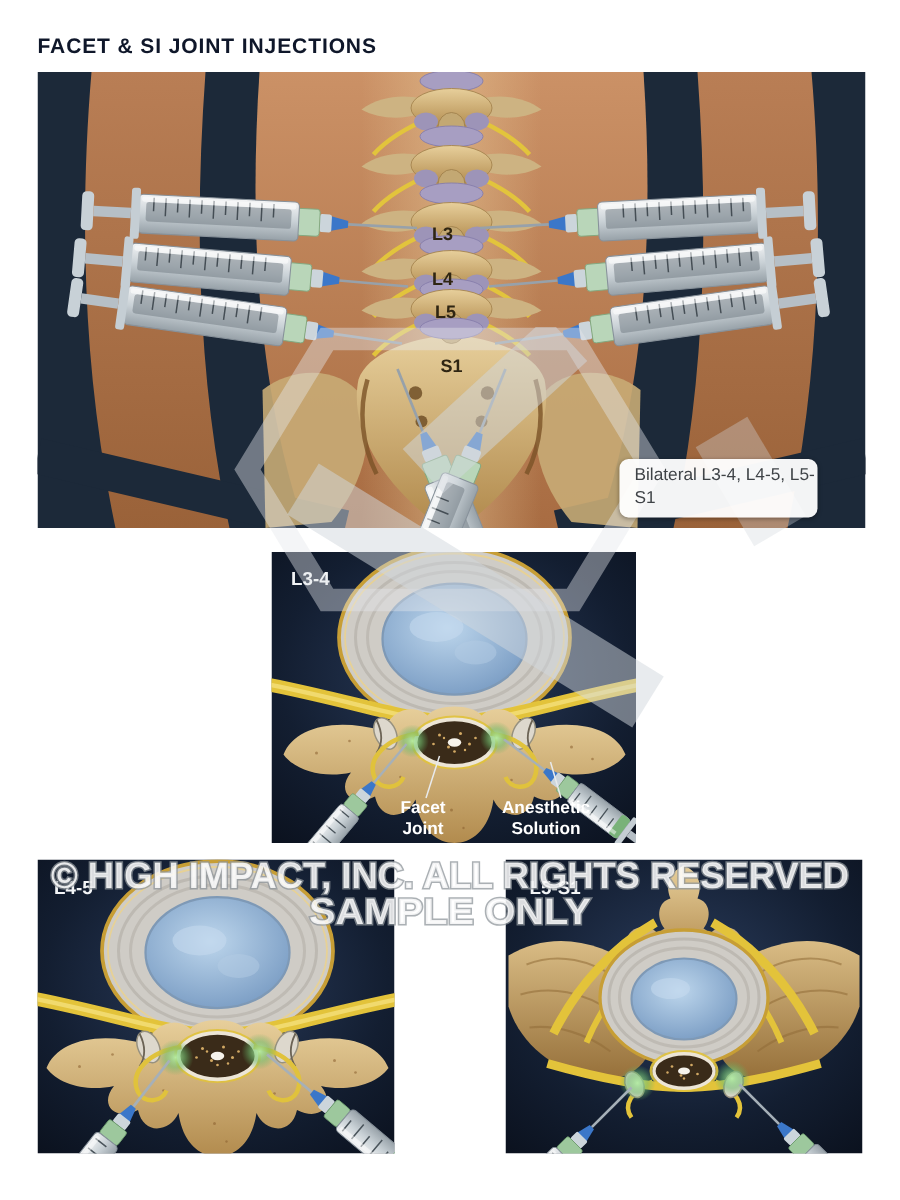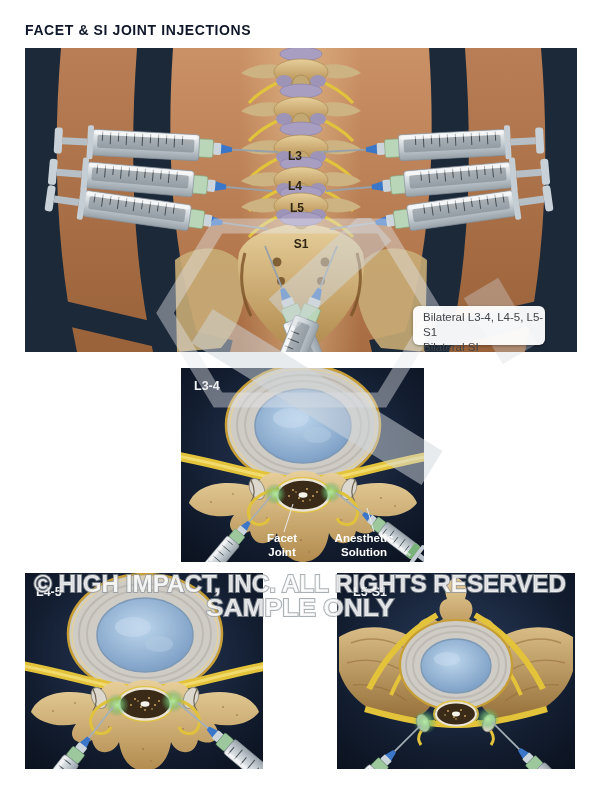--- a/index.html
+++ b/index.html
@@ -221,21 +221,20 @@
   </g>
 
   <g>
     <use href="#syrM" transform="translate(240,198) rotate(-112)"></use>
     <use href="#syrM" transform="translate(312,198) rotate(-68)"></use>
   </g>
 </svg>
 
 <div class="callout">
   <div>Bilateral L3-4, L4-5, L5-S1</div>
-  <div>Bilateral SI</div>
 </div>
 
 <svg id="panel-l34" class="fig" viewBox="0 0 243 194">
   <rect width="243" height="194" fill="url(#panelBg)"></rect>
   <use href="#xsection"></use>
   <circle cx="94" cy="126" r="11" fill="url(#greenGlow)"></circle>
   <circle cx="150" cy="124" r="11" fill="url(#greenGlow)"></circle>
   <use href="#syrP" transform="translate(90,128) rotate(-50)"></use>
   <use href="#syrP" transform="translate(155,125) rotate(-143)"></use>
   <path d="M 103,164 L 112,136" stroke="#e8eaec" stroke-width="1"></path>

